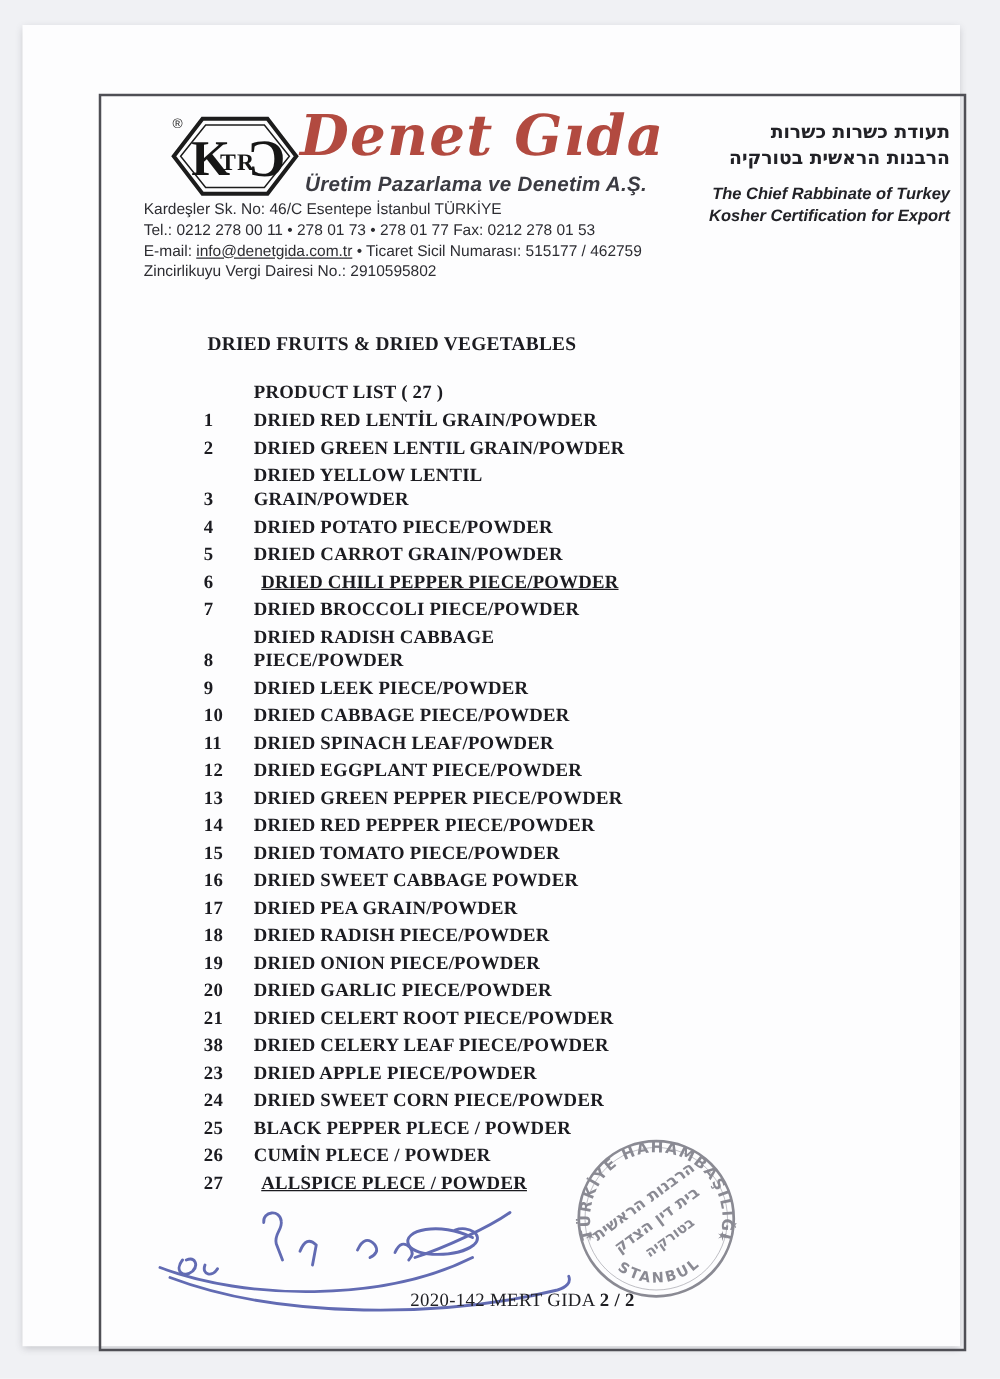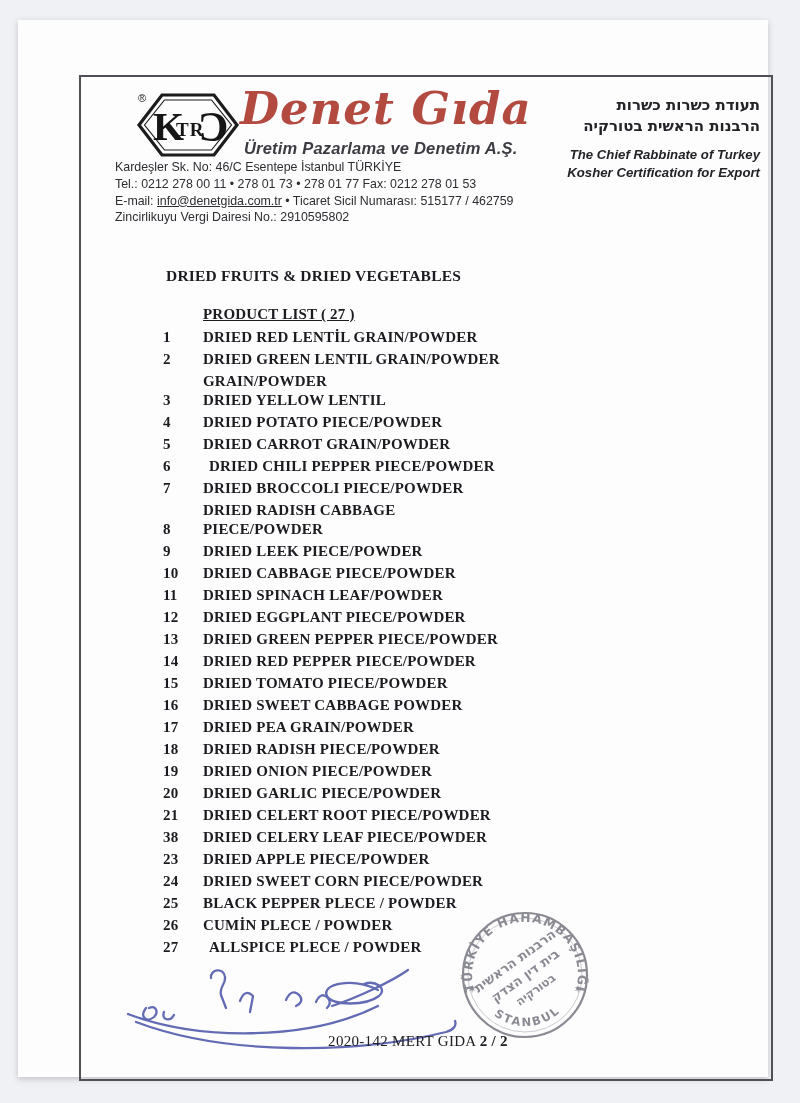--- a/index.html
+++ b/index.html
@@ -47,25 +47,25 @@
     margin-top:9px;font-weight:bold;font-style:italic;
     font-size:13.2px;line-height:17.5px;
   }
   
   .main{
     position:absolute;left:145px;top:246px;width:490px;
     font-family:"Liberation Serif",serif;font-weight:bold;color:#1b1b20;
     font-size:15px;line-height:19px;letter-spacing:.2px;
   }
   .doc-title{margin-left:3px;font-size:15.5px;}
-  .list-label{margin-left:40px;margin-top:20px;margin-bottom:4px;text-decoration:underline;}
+  .list-label{margin-left:40px;margin-top:20px;margin-bottom:4px;}
   .row{display:flex;margin-bottom:3px;}
   .row .num{width:40px;flex:0 0 40px;align-self:flex-end;}
   .row .txt{flex:1;}
-  .row .txt.indent{padding-left:6px;}
+  .row .txt.indent{padding-left:6px;text-decoration:underline;}
   
   .footer{
     position:absolute;left:0;top:1013px;width:800px;text-align:center;
     font-family:"Liberation Serif",serif;font-size:15px;color:#202024;
     letter-spacing:.3px;
   }
   .sig-svg{position:absolute;left:98px;top:936px;}
   .stamp-svg{position:absolute;left:437px;top:886px;opacity:.82;}
   .stamp-svg text{font-family:"DejaVu Sans",sans-serif;}
 </style>
@@ -115,22 +115,22 @@
         </div>
         <div class="row">
           <div class="num">2</div>
           <div class="txt">
             <div>DRIED GREEN LENTIL GRAIN/POWDER</div>
           </div>
         </div>
         <div class="row">
           <div class="num">3</div>
           <div class="txt">
+            <div>DRIED YELLOW LENTIL</div>
             <div>GRAIN/POWDER</div>
-            <div>DRIED YELLOW LENTIL</div>
           </div>
         </div>
         <div class="row">
           <div class="num">4</div>
           <div class="txt">
             <div>DRIED POTATO PIECE/POWDER</div>
           </div>
         </div>
         <div class="row">
           <div class="num">5</div>

